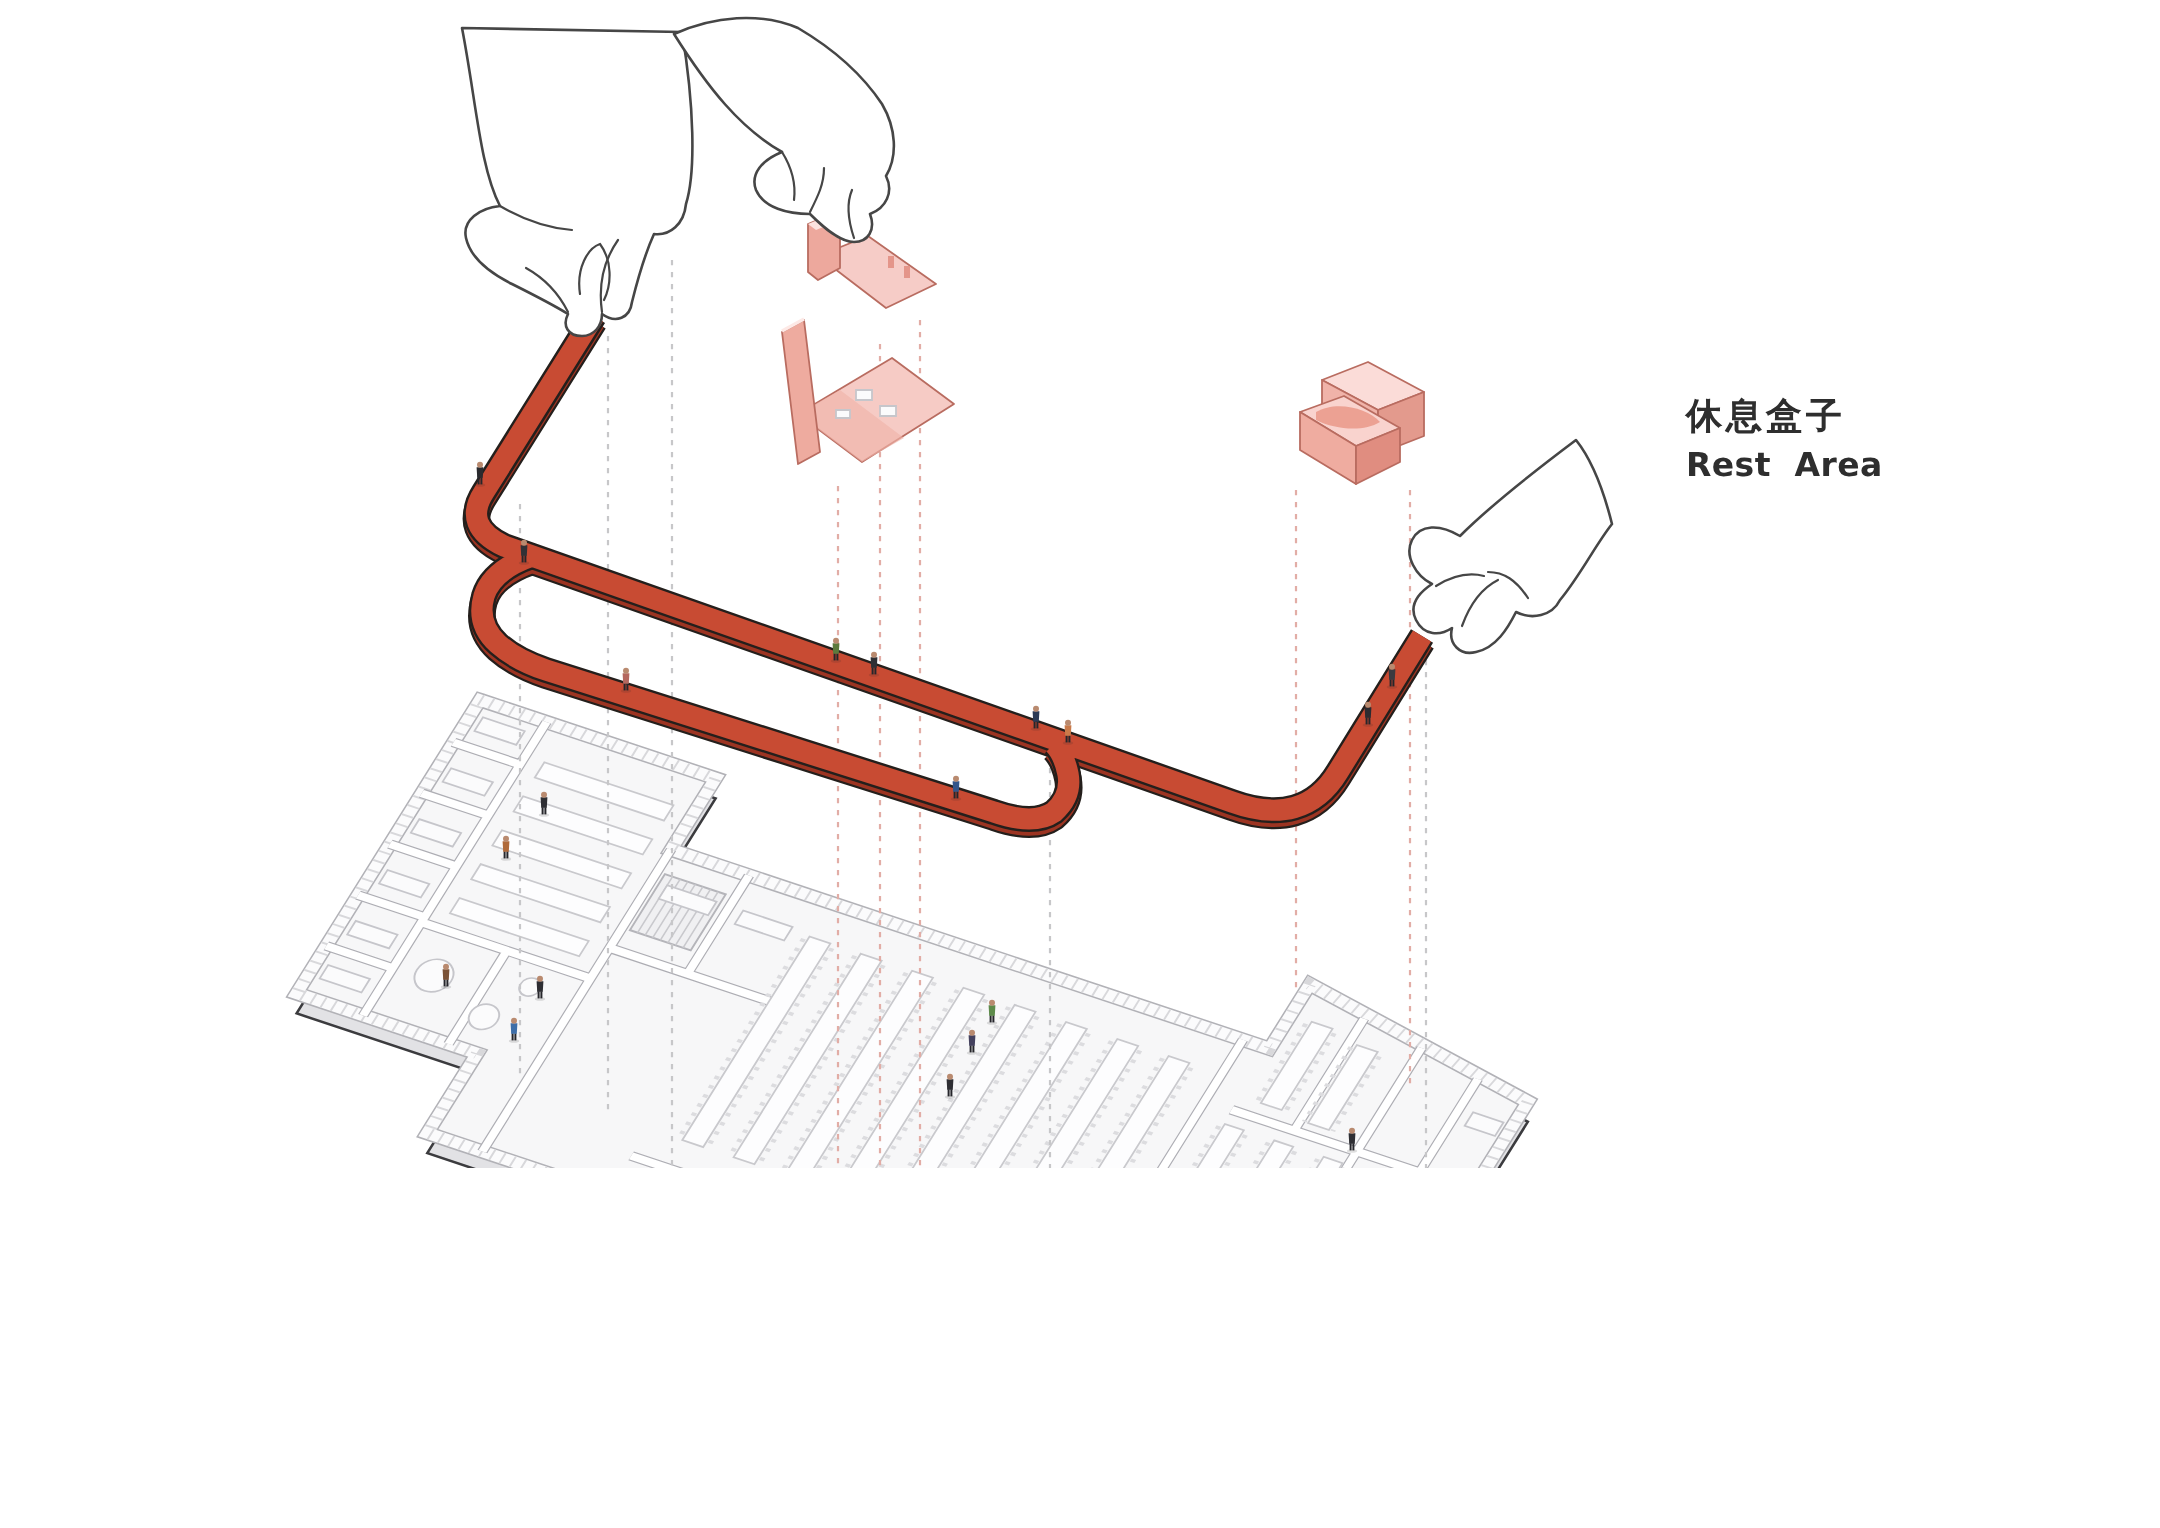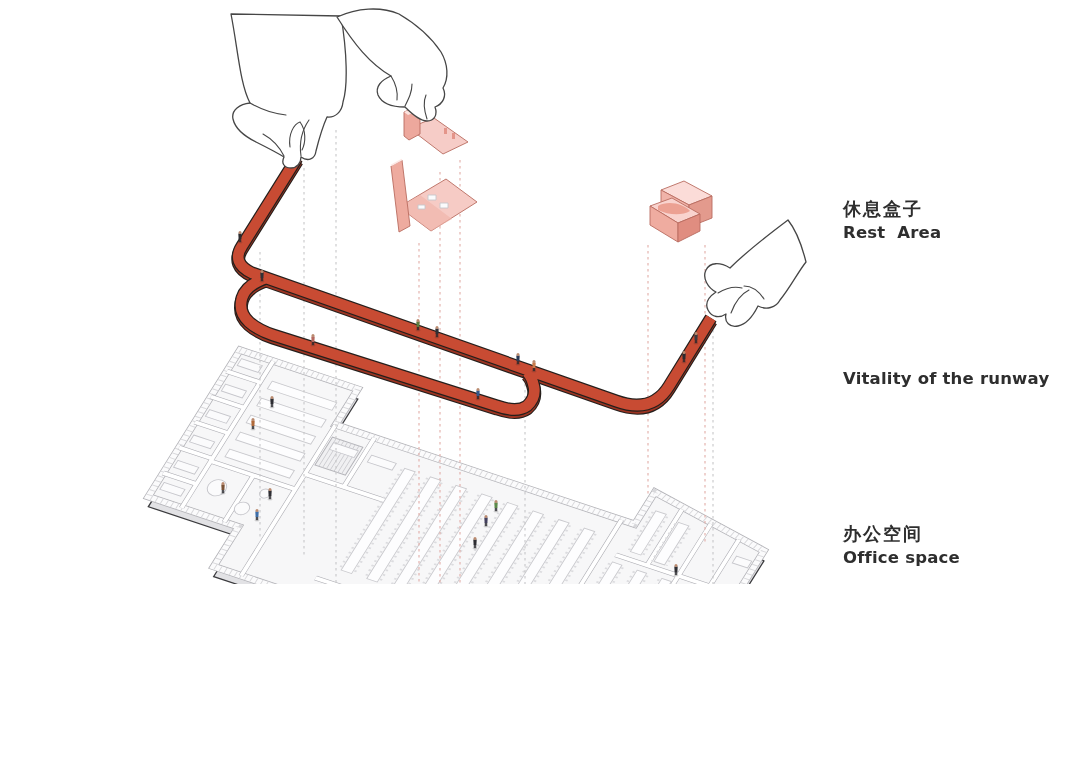--- a/index.html
+++ b/index.html
@@ -208,20 +208,15 @@
     <path class="handinner" d="M718,293 C726,288 734,286 742,288"></path>
     <path class="handinner" d="M764,299 C758,290 752,286 744,286"></path>
   </g>
 </svg>
 
   <div class="layer-label pos-rest">
     <div class="zh">休息盒子</div>
     <div class="en">Rest  Area</div>
   </div>
   <div class="layer-label pos-runway">
-    <div class="en">Vitality of the runway</div>
   </div>
-  <div class="layer-label pos-office">
-    <div class="zh">办公空间</div>
-    <div class="en">Office space</div>
-  </div>
 
 </div>
 
 </body></html>

